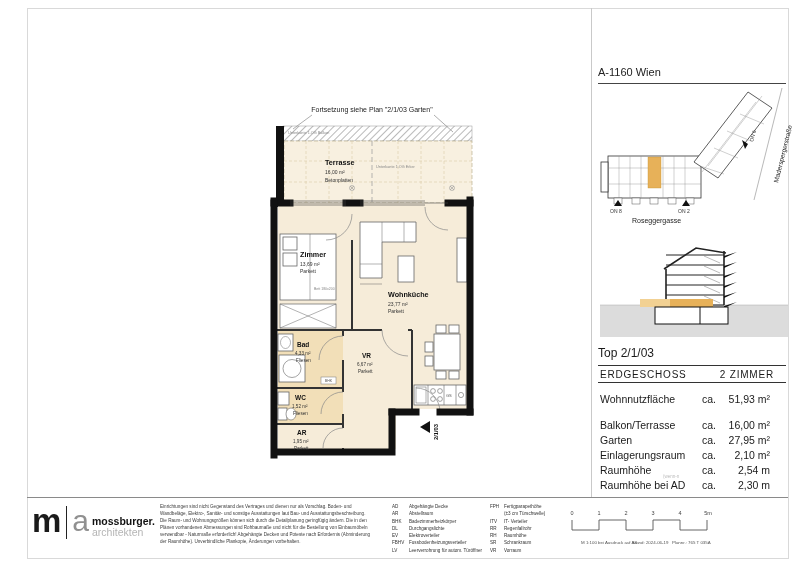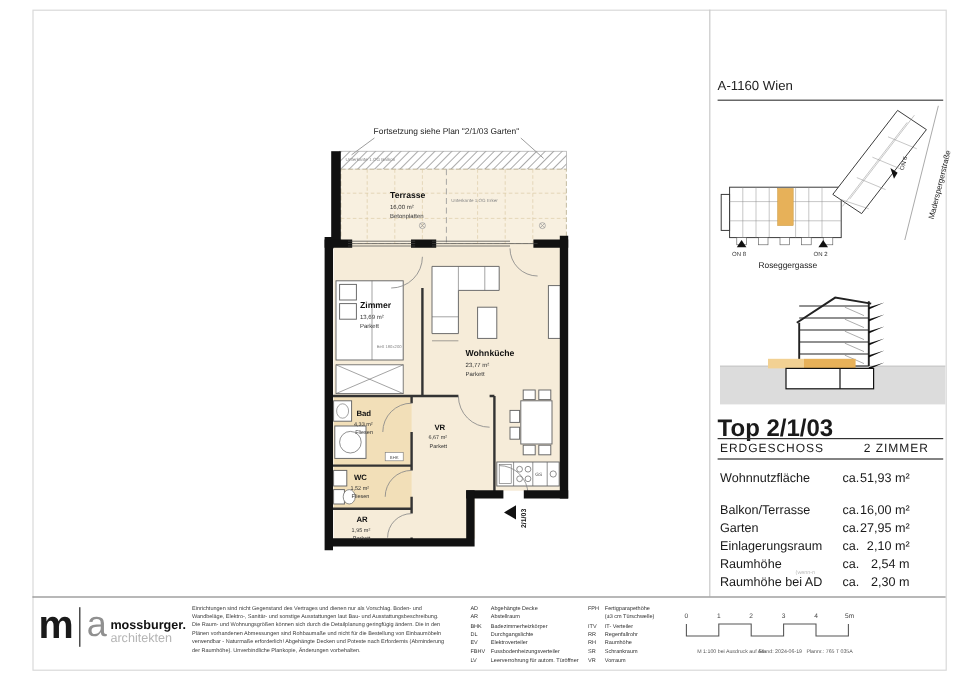--- a/index.html
+++ b/index.html
@@ -4,27 +4,27 @@
 <style>
   html,body{margin:0;padding:0;background:#fff;}
   .sheet{position:relative;width:800px;height:566px;background:#fff;overflow:hidden;
          font-family:"Liberation Sans",sans-serif;color:#1a1a1a;}
   .abs{position:absolute;}
   .frame{border:1px solid #d9d9d9;}
   .vline{background:#c9c9c9;}
   .hline{background:#8a8a8a;}
   .sheet-title{font-size:17px;font-weight:bold;letter-spacing:0.2px;}
   .sheet-sub{font-size:11px;color:#222;}
-  .unit-head{font-size:20px;font-weight:bold;}
+  .unit-head{font-size:12px;font-weight:normal;}
   .rowline{font-size:10.5px;}
   .erd{font-size:10px;letter-spacing:0.8px;}
   .trow span{white-space:nowrap;}
   .tl{position:absolute;left:0;}
   .tca{position:absolute;right:58px;}
-  .tv{position:absolute;right:16px;}
+  .tv{position:absolute;right:4px;}
   .legal{font-size:4.6px;line-height:7px;color:#3c3c3c;}
   .ab{font-size:4.6px;line-height:7.3px;color:#333;white-space:nowrap;}
   .abk{display:inline-block;width:17px;}
   .abk2{display:inline-block;width:14px;}
   .printnote{font-size:4.4px;color:#555;white-space:nowrap;}
   .lm{font-size:33px;font-weight:800;line-height:30px;}
   .lbar{width:1px;height:33px;background:#222;margin:0 5px;display:inline-block;}
   .la{font-size:30px;font-weight:300;color:#909090;line-height:30px;}
   .lname{font-size:10.5px;font-weight:bold;color:#111;}
   .lsub{font-size:10.5px;color:#b5b5b5;}

